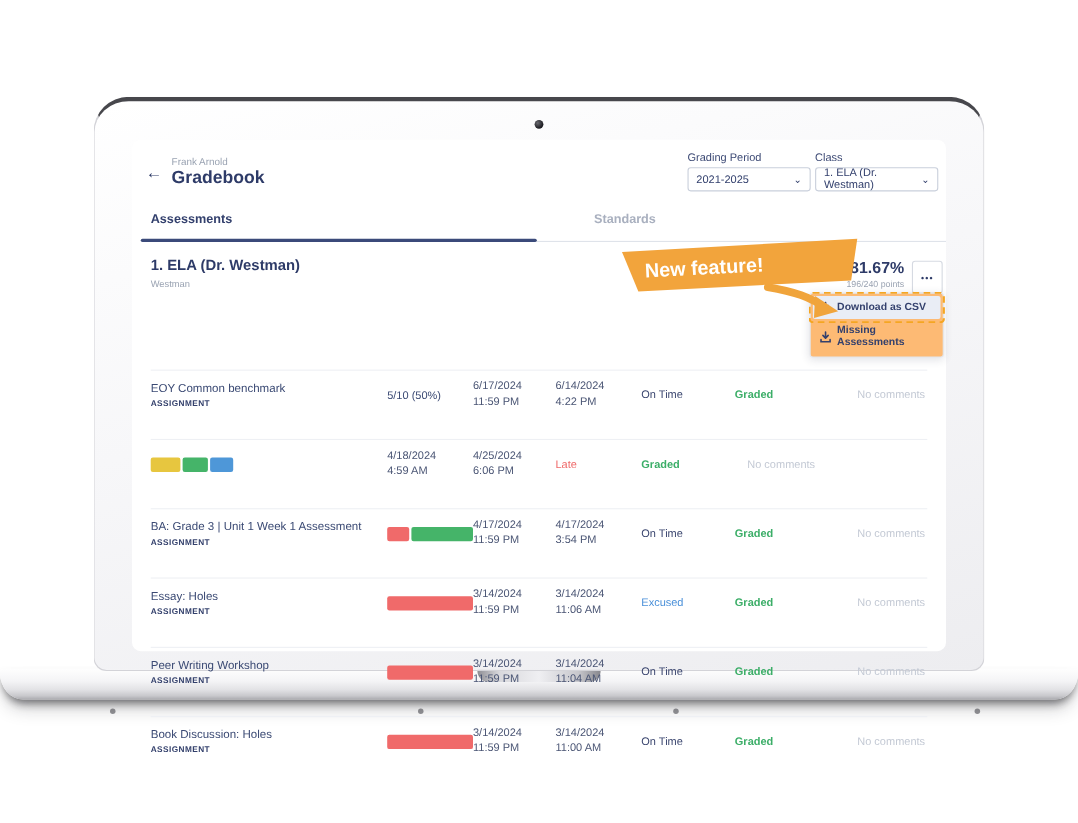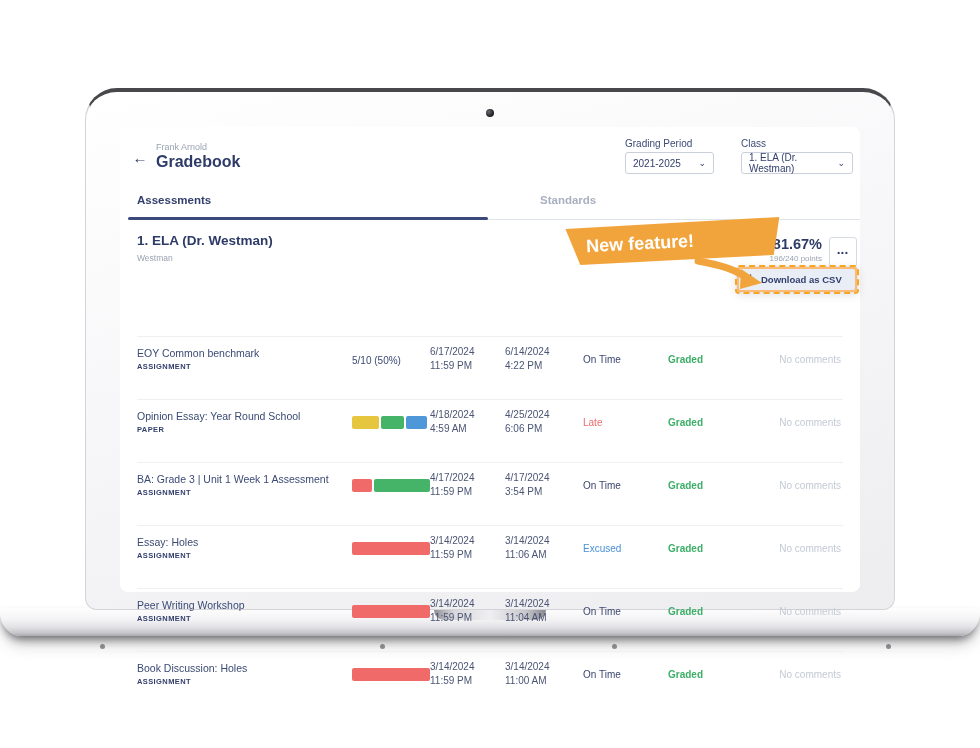--- a/index.html
+++ b/index.html
@@ -95,21 +95,21 @@
     <div class="camera"></div>
   </div>
 
   <div class="screen">
 
     <div class="back">←</div>
     <div class="eyebrow">Frank Arnold</div>
     <div class="app-title">Gradebook</div>
 
     <div class="ctl-label" style="left:505px">Grading Period</div>
-    <div class="select" style="left:505px; width:89px">
+    <div class="select" style="left:505px; width:112px">
       <span>2021-2025</span>
       <span class="chev">⌄</span>
     </div>
     <div class="ctl-label" style="left:621px">Class</div>
     <div class="select" style="left:621px; width:112px">
       <span>1. ELA (Dr. Westman)</span>
       <span class="chev">⌄</span>
     </div>
 
     <div class="tab active" style="left:17px">Assessments</div>
@@ -125,20 +125,27 @@
     <div class="more-btn">•••</div>
 
     <div class="menu">
       <div class="menu-item highlight">
         <svg class="dl-icon" viewBox="0 0 12 12">
           <path d="M6 1 v5.2 M3.4 4.2 L6 7 L8.6 4.2" stroke="#33406d" stroke-width="1.6" fill="none" stroke-linecap="round" stroke-linejoin="round"></path>
           <path d="M1.5 8.5 v2 h9 v-2" stroke="#33406d" stroke-width="1.6" fill="none" stroke-linecap="round"></path>
         </svg>
         <span>Download as CSV</span>
       </div>
+      <div class="menu-item">
+        <svg class="dl-icon" viewBox="0 0 12 12">
+          <path d="M6 1 v5.2 M3.4 4.2 L6 7 L8.6 4.2" stroke="#33406d" stroke-width="1.6" fill="none" stroke-linecap="round" stroke-linejoin="round"></path>
+          <path d="M1.5 8.5 v2 h9 v-2" stroke="#33406d" stroke-width="1.6" fill="none" stroke-linecap="round"></path>
+        </svg>
+        <span>Missing Assessments</span>
+      </div>
     </div>
 
     <svg class="callout-svg" viewBox="0 0 222 84">
       <path d="M140 46 C 163 50, 180 55, 193 66" stroke="#f0a43b" stroke-width="7" fill="none" stroke-linecap="round"></path>
       <polygon points="183,54 204,68 182,74" fill="#f0a43b"></polygon>
       <polygon points="8,14 238,2 232,40 24,50" fill="#f2a43c" transform="scale(0.93,1)"></polygon>
       <text x="28" y="33" transform="rotate(-3 110 26)" style="font-family:'Liberation Sans',sans-serif; font-size:18px; font-weight:bold; fill:#ffffff;">New feature!</text>
     </svg>
 
     <div class="tbody">
@@ -155,24 +162,20 @@
     <div class="two-line">
             <div>6/14/2024</div>
             <div>4:22 PM</div>
           </div>
     <div class="sub" style="color: rgb(59, 70, 111);">On Time</div>
     <div class="comp">Graded</div>
     <div class="comm">No comments</div>
   </div>
 
   <div class="trow cols">
-    <div class="cell-title">
-      <div class="t1">Opinion Essay: Year Round School</div>
-      <div class="t2">PAPER</div>
-    </div>
     <div>
             <div class="bar">
               <div class="seg" style="width: 34%; background: rgb(231, 198, 63);"></div>
               <div class="seg" style="width: 30%; background: rgb(69, 180, 105);"></div>
               <div class="seg" style="width: 27%; background: rgb(78, 151, 216);"></div>
             </div>
           </div>
     <div class="two-line">
             <div>4/18/2024</div>
             <div>4:59 AM</div>

